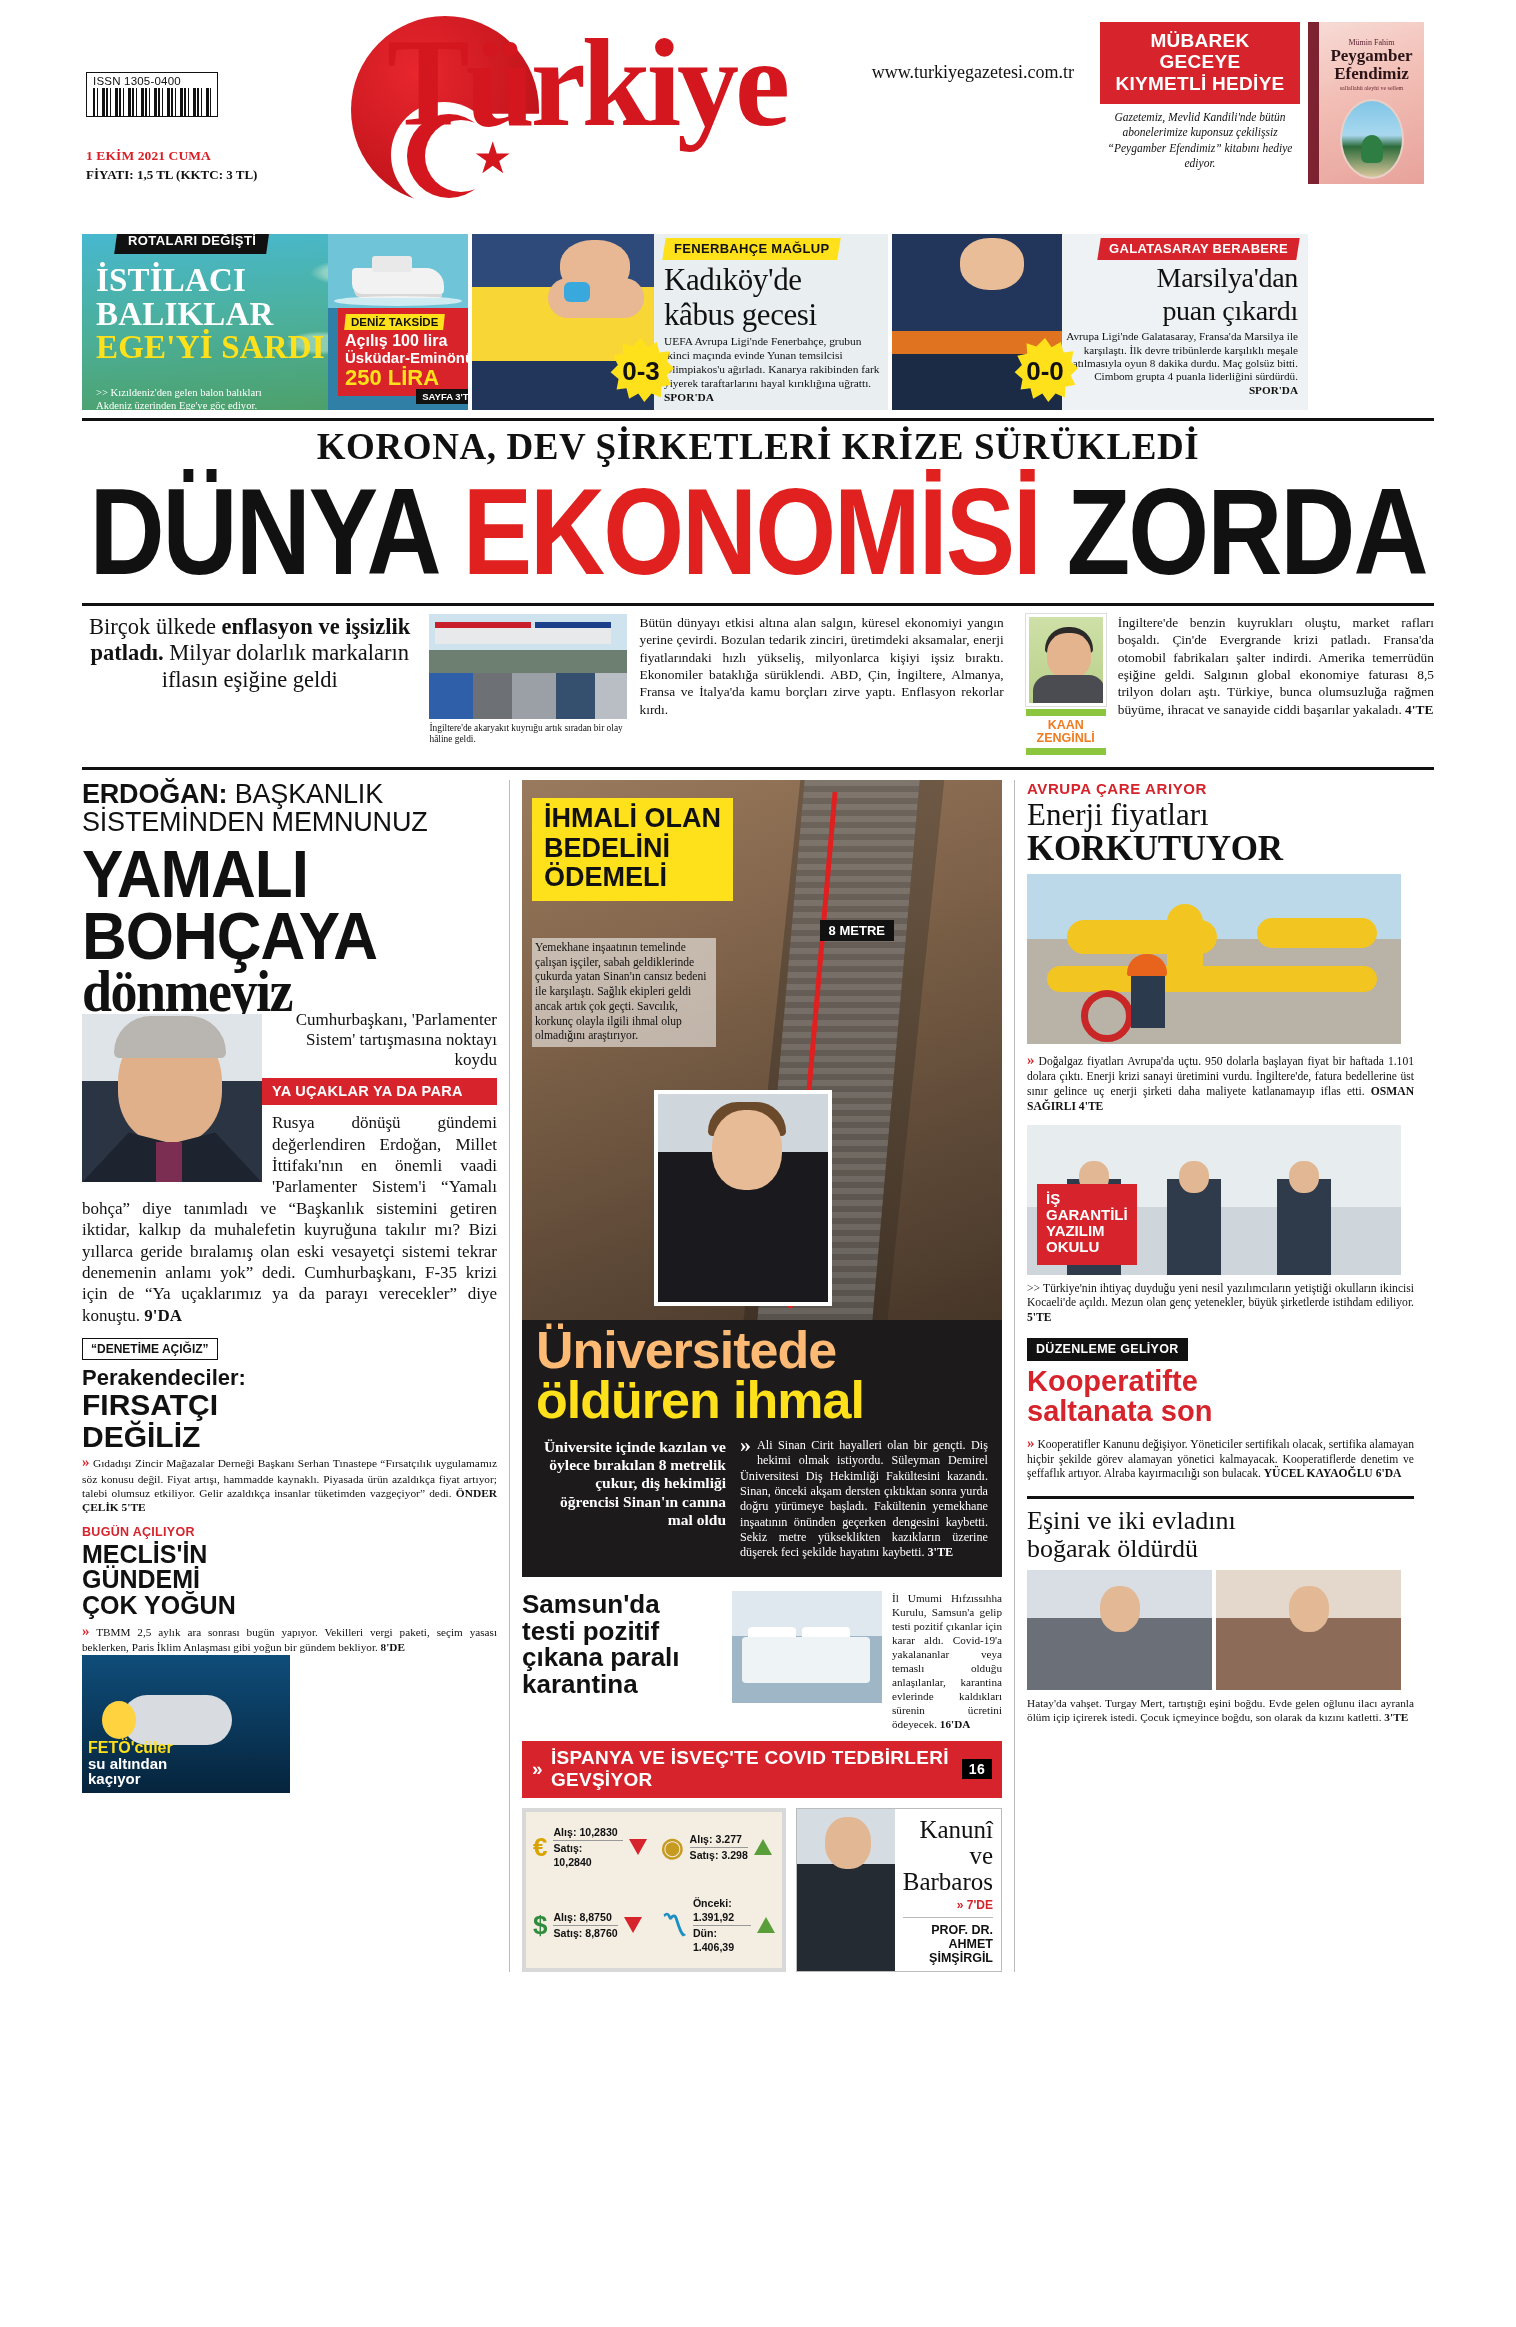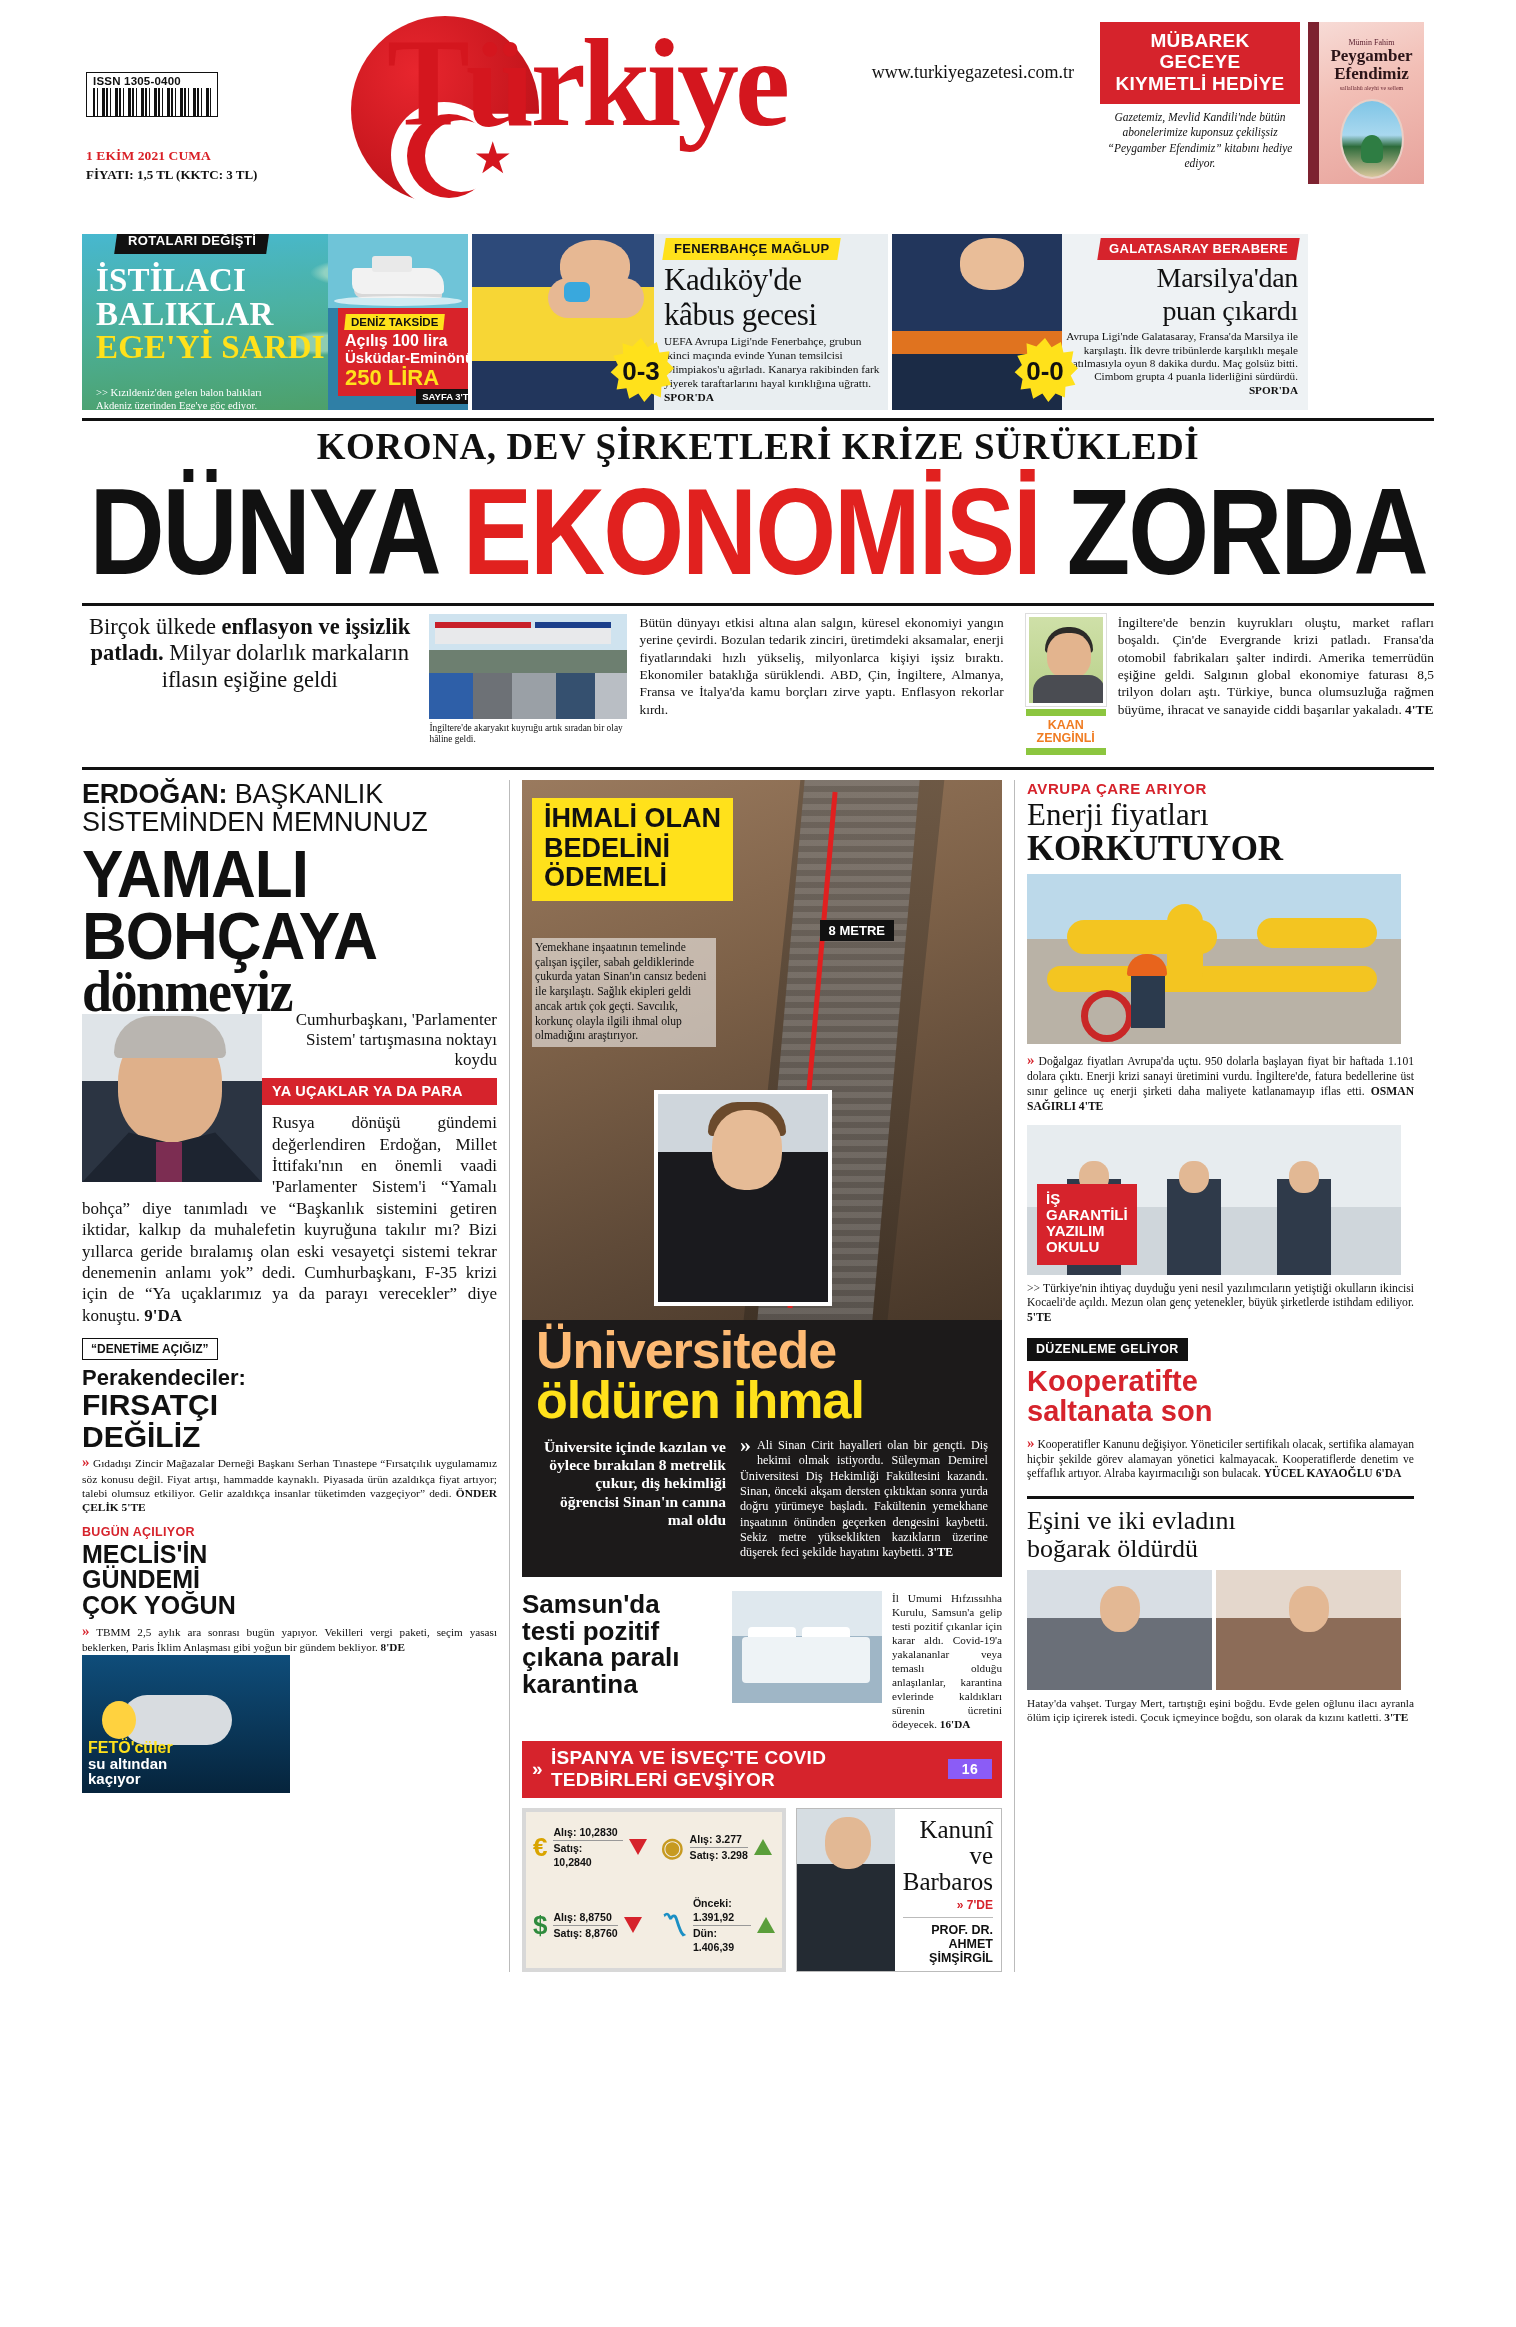--- a/index.html
+++ b/index.html
@@ -9,21 +9,21 @@
     font-family:"Liberation Sans", sans-serif;
     color:#111;
     overflow:hidden;
     position:relative;
   }
   .page { width:1516px; height:2327px; padding:0 82px; position:relative; }
 
   
   .masthead { position:relative; height:232px; }
   .issn-box { position:absolute; left:4px; top:72px; border:1px solid #111; padding:2px 6px 0; width:132px; }
-  .issn-text { font-size:11.5px; font-weight:700; letter-spacing:.2px; }
+  .issn-text { font-size:11.5px; font-weight:400; letter-spacing:.2px; }
   .barcode { height:28px; margin-top:1px; display:block;
     background:repeating-linear-gradient(90deg,#111 0 2px,#fff 2px 4px,#111 4px 5px,#fff 5px 9px,#111 9px 12px,#fff 12px 13px); }
   .date-line { position:absolute; left:4px; top:148px; color:#d91f26; font-weight:700; font-size:13.5px; letter-spacing:.1px;
     font-family:"Liberation Serif", serif; }
   .price-line { position:absolute; left:4px; top:167px; color:#111; font-weight:700; font-size:13px;
     font-family:"Liberation Serif", serif; }
 
   .logo-wrap { position:absolute; left:185px; top:10px; width:640px; height:190px; }
   .logo-text { position:absolute; left:120px; top:12px; font-family:"Liberation Serif", serif; font-weight:700;
     font-size:124px; color:#d4161e; letter-spacing:-4px; line-height:1; }
@@ -232,21 +232,21 @@
   .sam { margin-top:14px; display:flex; gap:10px; }
   .sam-h { width:200px; font-weight:700; font-size:26px; line-height:1.03; }
   .sam-pic { width:150px; height:112px; background:linear-gradient(180deg,#dfe8ee 0 40%,#9fb6c6 40% 100%); position:relative; overflow:hidden;}
   .sp-bed { position:absolute; left:10px; top:46px; width:128px; height:46px; background:#eef3f6; border-radius:4px; }
   .sp-pil { position:absolute; left:16px; top:36px; width:48px; height:20px; background:#fff; border-radius:4px;}
   .sp-pil2{ position:absolute; left:70px; top:36px; width:48px; height:20px; background:#fff; border-radius:4px;}
   .sam-txt { flex:1; font-family:"Liberation Serif", serif; font-size:11.2px; line-height:1.25; text-align:justify; }
   .sam-txt b{font-weight:700;}
   .covid-band { background:#d6232c; color:#fff; font-weight:700; font-size:19px; padding:6px 10px 7px; margin-top:10px;
     display:flex; align-items:center; gap:8px; letter-spacing:.3px; }
-  .covid-band .pg { background:#8b5cf6; font-size:14px; padding:2px 14px; margin-left:auto; }
+  .covid-band .pg { background:#000000; font-size:14px; padding:2px 7px; margin-left:auto; }
   .fx { margin-top:10px; display:flex; gap:10px; }
   .fx-box { width:300px; background:#f3ede2; border:4px solid #d8d8d8; display:grid; grid-template-columns:1fr 1fr; }
   .fx-cell { display:flex; align-items:center; gap:6px; padding:6px 7px; }
   .fx-ico { font-size:26px; font-weight:700; }
   .fx-nums { font-size:10.6px; font-weight:700; line-height:1.35; }
   .fx-nums .div { border-top:1px solid #999; }
   .tri-d { width:0;height:0;border-left:9px solid transparent;border-right:9px solid transparent;border-top:16px solid #d6232c;}
   .tri-u { width:0;height:0;border-left:9px solid transparent;border-right:9px solid transparent;border-bottom:16px solid #5a9e3a;}
   .kan-box { flex:1; border:1px solid #bbb; display:flex; }
   .kan-img { width:98px; background:linear-gradient(180deg,#d6dde2 0 34%,#242b33 34% 100%); position:relative; overflow:hidden;}

